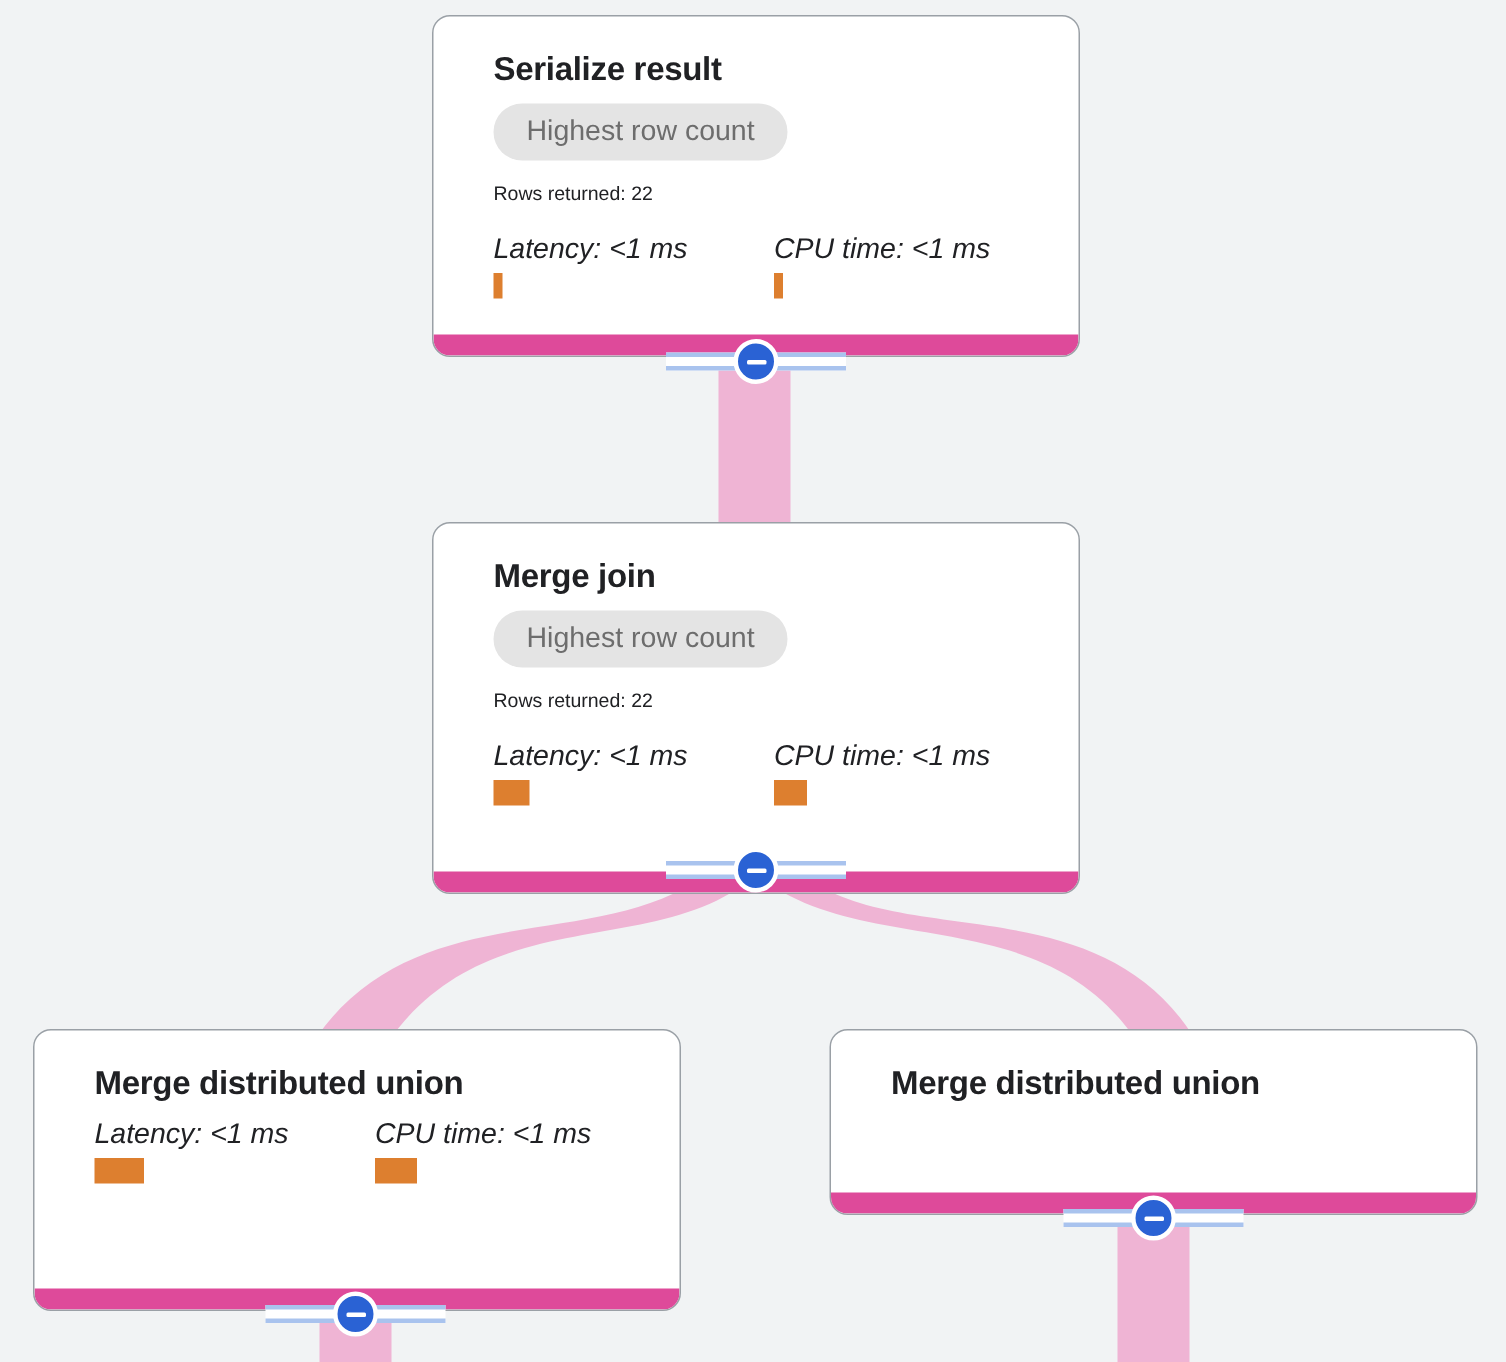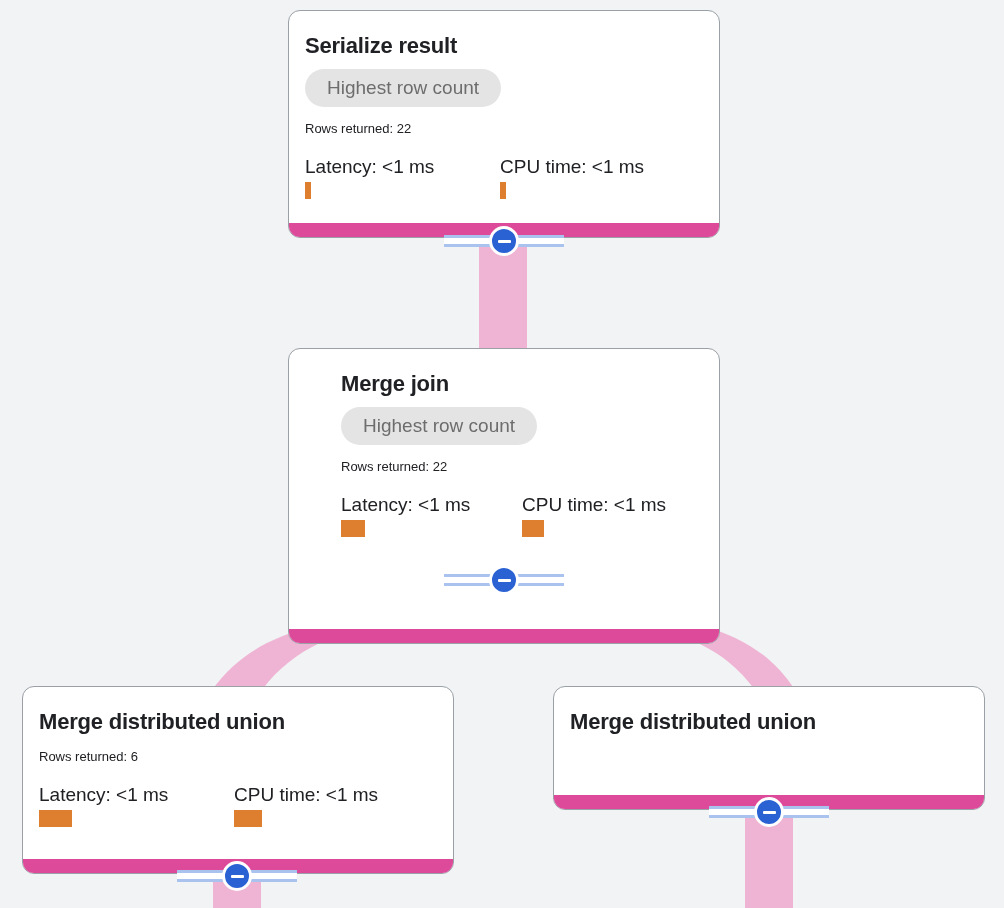--- a/index.html
+++ b/index.html
@@ -30,20 +30,21 @@
     position: absolute;
     box-sizing: border-box;
     background: #ffffff;
     border: 1px solid #9aa0a6;
     border-radius: 12px;
     overflow: hidden;
     z-index: 3;
   }
   .node-body {
     padding: 22px 16px 16px 16px;
+    margin-left: 24px;
   }
   .node-title {
     font-size: 22px;
     font-weight: 700;
     color: #202124;
     letter-spacing: -0.2px;
     line-height: 26px;
     margin: 0 0 10px 0;
     white-space: nowrap;
   }
@@ -65,20 +66,21 @@
     color: #202124;
     margin: 0 0 14px 0;
     white-space: nowrap;
   }
   .metrics {
     display: flex;
     gap: 0px;
   }
   .metric {
     width: 195px;
+    font-style: italic;
   }
   .metric-label {
     font-size: 19px;
     line-height: 23px;
     color: #202124;
     white-space: nowrap;
     margin-bottom: 4px;
   }
   .metric-bar {
     background: #dd7f2f;
@@ -178,21 +180,21 @@
   </div>
 
   <div class="collapse" style="left:489px; top:226px;">
     <div class="track left"></div>
     <div class="track right"></div>
     <div class="knob">
       <div class="minus"></div>
     </div>
   </div>
 
-  <div class="node" style="left:288px; top:348px; width:432px; height:296px;padding-left:36px;">
+  <div class="node" style="left:288px; top:348px; width:432px; height:248px;">
     <div class="node-body">
       <div class="node-title">Merge join</div>
       <div class="badge">Highest row count</div>
       <div class="rows">Rows returned: 22</div>
       <div class="metrics">
         <div class="metric">
           <div class="metric-label">Latency: &lt;1 ms</div>
           <div class="metric-bar" style="width:24px;"></div>
         </div>
         <div class="metric">
@@ -208,21 +210,20 @@
     <div class="track left"></div>
     <div class="track right"></div>
     <div class="knob">
       <div class="minus"></div>
     </div>
   </div>
 
   <div class="node" style="left:22px; top:686px; width:432px; height:188px;">
     <div class="node-body">
       <div class="node-title">Merge distributed union</div>
-      <div class="rows">Rows returned: 6</div>
       <div class="metrics">
         <div class="metric">
           <div class="metric-label">Latency: &lt;1 ms</div>
           <div class="metric-bar" style="width:33px;"></div>
         </div>
         <div class="metric">
           <div class="metric-label">CPU time: &lt;1 ms</div>
           <div class="metric-bar" style="width:28px;"></div>
         </div>
       </div>

